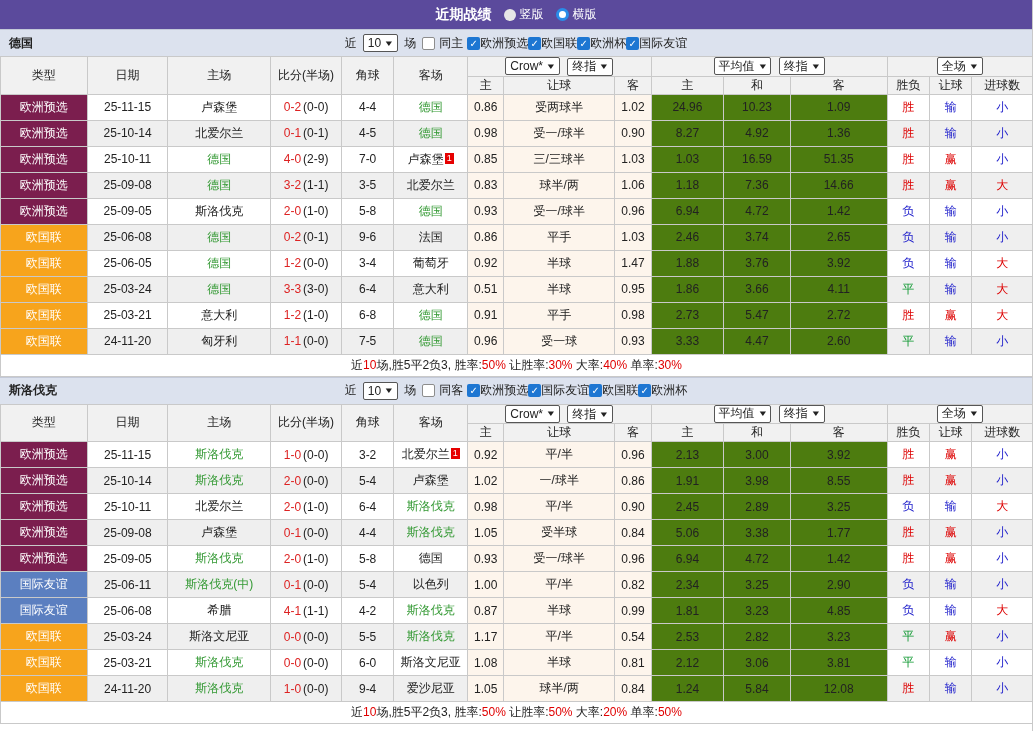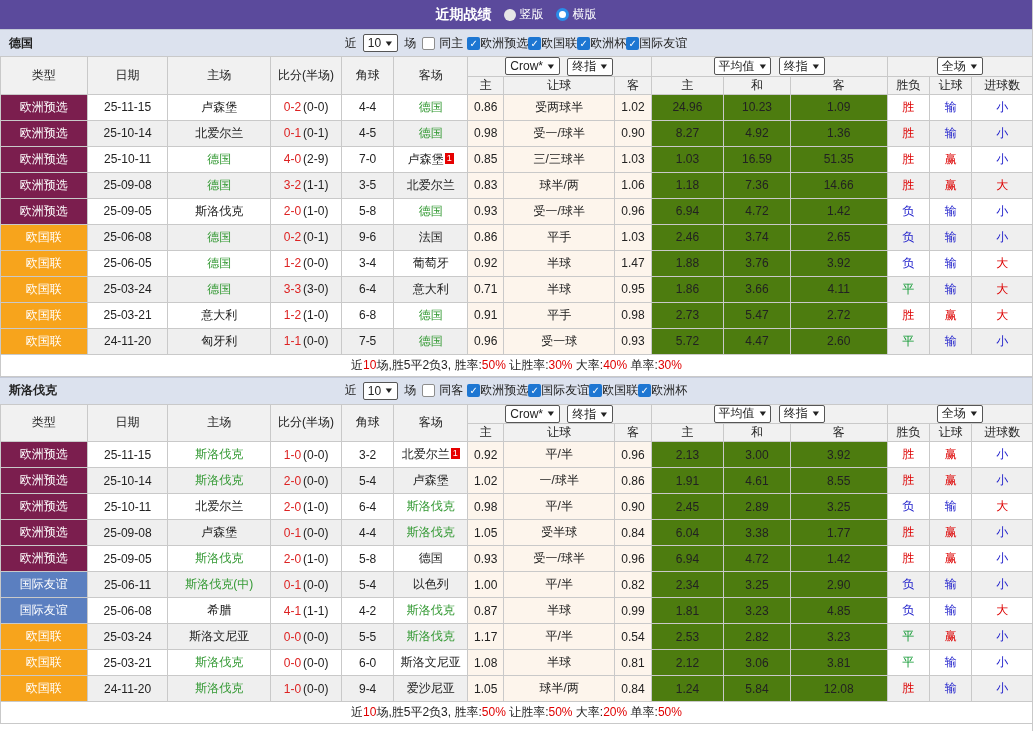--- a/index.html
+++ b/index.html
@@ -272,21 +272,21 @@
           <td class="plain" style="color: rgb(34, 34, 204);">输</td>
           <td class="plain" style="color: rgb(221, 0, 0);">大</td>
         </tr>
         <tr>
           <td class="comp" style="background: rgb(247, 164, 28);">欧国联</td>
           <td class="plain">25-03-24</td>
           <td class="plain focus">德国</td>
           <td class="plain"><span class="score">3-3</span><span>(3-0)</span></td>
           <td class="plain">6-4</td>
           <td class="plain"><span>意大利</span></td>
-          <td class="odds">0.71</td>
+          <td class="odds">0.51</td>
           <td class="odds">半球</td>
           <td class="odds">0.95</td>
           <td class="avg">1.86</td>
           <td class="avg">3.66</td>
           <td class="avg">4.11</td>
           <td class="plain" style="color: rgb(17, 153, 51);">平</td>
           <td class="plain" style="color: rgb(34, 34, 204);">输</td>
           <td class="plain" style="color: rgb(221, 0, 0);">大</td>
         </tr>
         <tr>
@@ -309,21 +309,21 @@
         <tr>
           <td class="comp" style="background: rgb(247, 164, 28);">欧国联</td>
           <td class="plain">24-11-20</td>
           <td class="plain">匈牙利</td>
           <td class="plain"><span class="score">1-1</span><span>(0-0)</span></td>
           <td class="plain">7-5</td>
           <td class="plain focus"><span>德国</span></td>
           <td class="odds">0.96</td>
           <td class="odds">受一球</td>
           <td class="odds">0.93</td>
-          <td class="avg">5.72</td>
+          <td class="avg">3.33</td>
           <td class="avg">4.47</td>
           <td class="avg">2.60</td>
           <td class="plain" style="color: rgb(17, 153, 51);">平</td>
           <td class="plain" style="color: rgb(34, 34, 204);">输</td>
           <td class="plain" style="color: rgb(34, 34, 204);">小</td>
         </tr>
       </tbody>
     <tfoot>
       <tr>
         <td colspan="15" class="summary"><span>近</span><span style="color: rgb(224, 0, 0);">10</span><span>场,胜5平2负3, 胜率:</span><span style="color: rgb(224, 0, 0);">50%</span><span> 让胜率:</span><span style="color: rgb(224, 0, 0);">30%</span><span> 大率:</span><span style="color: rgb(224, 0, 0);">40%</span><span> 单率:</span><span style="color: rgb(224, 0, 0);">30%</span></td>
@@ -450,21 +450,21 @@
           <td class="comp" style="background: rgb(123, 30, 78);">欧洲预选</td>
           <td class="plain">25-10-14</td>
           <td class="plain focus">斯洛伐克</td>
           <td class="plain"><span class="score">2-0</span><span>(0-0)</span></td>
           <td class="plain">5-4</td>
           <td class="plain"><span>卢森堡</span></td>
           <td class="odds">1.02</td>
           <td class="odds">一/球半</td>
           <td class="odds">0.86</td>
           <td class="avg">1.91</td>
-          <td class="avg">4.61</td>
+          <td class="avg">3.98</td>
           <td class="avg">8.55</td>
           <td class="plain" style="color: rgb(221, 0, 0);">胜</td>
           <td class="plain" style="color: rgb(221, 0, 0);">赢</td>
           <td class="plain" style="color: rgb(34, 34, 204);">小</td>
         </tr>
         <tr>
           <td class="comp" style="background: rgb(123, 30, 78);">欧洲预选</td>
           <td class="plain">25-10-11</td>
           <td class="plain">北爱尔兰</td>
           <td class="plain"><span class="score">2-0</span><span>(1-0)</span></td>
@@ -483,21 +483,21 @@
         <tr>
           <td class="comp" style="background: rgb(123, 30, 78);">欧洲预选</td>
           <td class="plain">25-09-08</td>
           <td class="plain">卢森堡</td>
           <td class="plain"><span class="score">0-1</span><span>(0-0)</span></td>
           <td class="plain">4-4</td>
           <td class="plain focus"><span>斯洛伐克</span></td>
           <td class="odds">1.05</td>
           <td class="odds">受半球</td>
           <td class="odds">0.84</td>
-          <td class="avg">6.04</td>
+          <td class="avg">5.06</td>
           <td class="avg">3.38</td>
           <td class="avg">1.77</td>
           <td class="plain" style="color: rgb(221, 0, 0);">胜</td>
           <td class="plain" style="color: rgb(221, 0, 0);">赢</td>
           <td class="plain" style="color: rgb(34, 34, 204);">小</td>
         </tr>
         <tr>
           <td class="comp" style="background: rgb(123, 30, 78);">欧洲预选</td>
           <td class="plain">25-09-05</td>
           <td class="plain focus">斯洛伐克</td>

